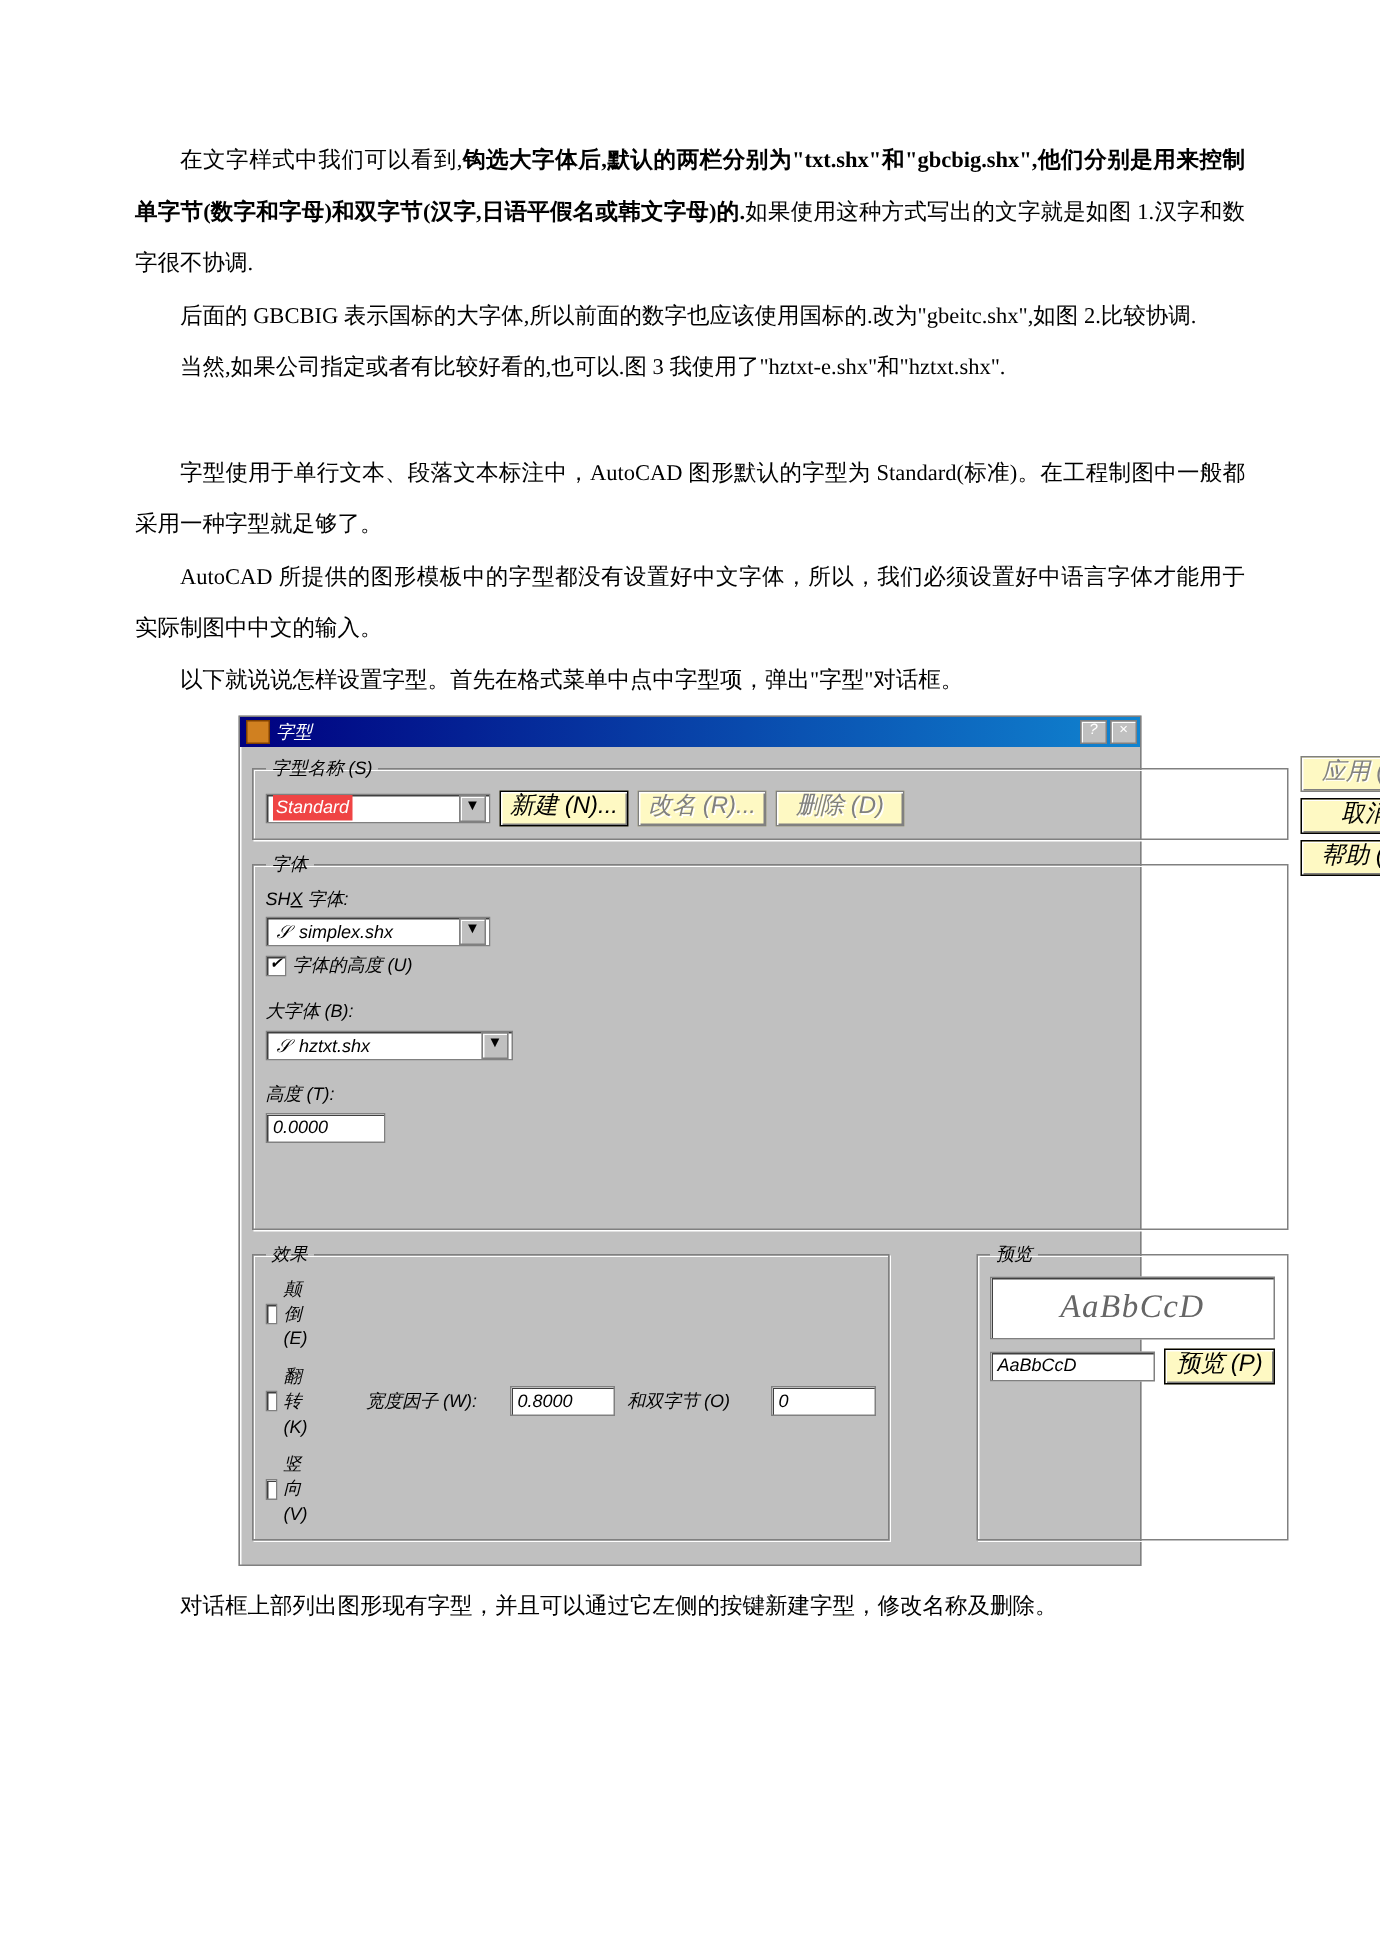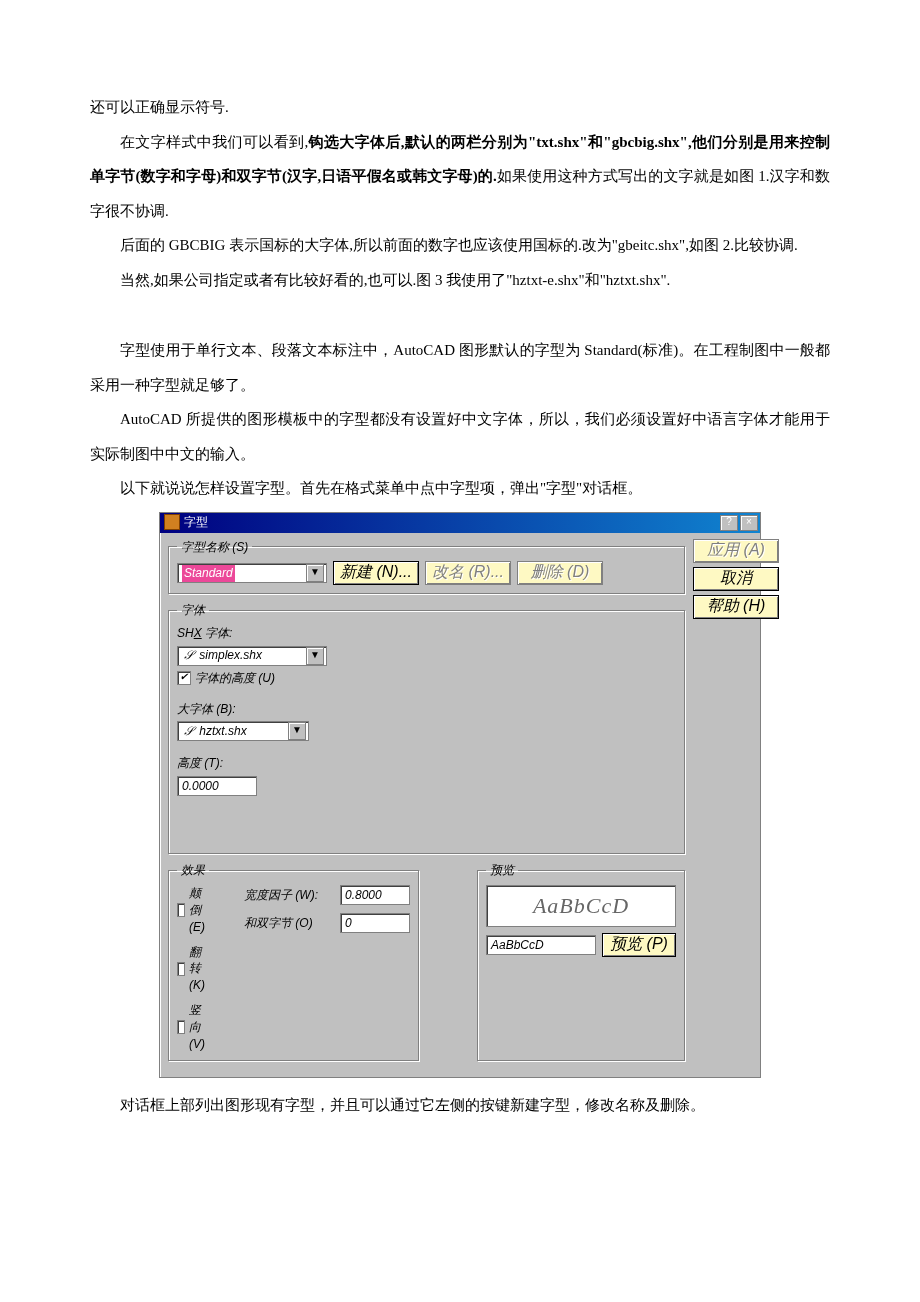--- a/index.html
+++ b/index.html
@@ -36,20 +36,21 @@
     line-height: 1.4;
   }
   .titlebar {
     display: flex;
     align-items: center;
     justify-content: space-between;
     background: linear-gradient(to right, #000080, #1084d0);
     color: #fff;
     height: 20px;
     padding: 0 2px 0 4px;
+    font-style: italic;
   }
   .tb-left { display: flex; align-items: center; gap: 4px; }
   .tb-icon {
     width: 14px; height: 14px;
     background: #d08020;
     border: 1px solid #804000;
   }
   .tb-buttons { display: flex; gap: 2px; }
   .sysbtn {
     width: 16px; height: 14px;
@@ -107,58 +108,57 @@
   }
   .combo { justify-content: space-between; }
   .combo .arrow {
     width: 16px; height: 16px;
     background: #c0c0c0;
     border: 1px solid #808080;
     box-shadow: 1px 1px 0 #fff inset;
     text-align: center; line-height: 14px;
     font-size: 10px;
   }
-  .combo.sel .val { background:#ec4899; color:#fff; padding:0 2px; }
+  .combo.sel .val { background:#ef4444; color:#fff; padding:0 2px; }
   .shxicon { display:inline-block; width:14px; text-align:center; }
 
   .checkbox {
     display: inline-flex; align-items: center; gap: 4px;
   }
   .cb-box {
     width: 12px; height: 12px; background:#fff;
     border:1px solid #808080; box-shadow:1px 1px 0 #404040 inset;
     text-align:center; font-size:10px; line-height:10px;
   }
   .lbl { color:#000; }
   .sublabel { color:#000; }
 
   .row3 { display:flex; gap:14px;flex-direction:column; }
   .col { display:flex; flex-direction:column; gap:4px; flex:1; }
 
   .bottom-row { display:flex; gap:10px; }
   .effects-col { display:flex; flex-direction:column; gap:8px; }
-  .factors { display:flex; flex-direction:column; gap:8px; flex:1; }
+  .factors { display:flex; gap:8px; flex:1; }
   .factors .row { justify-content:flex-start; }
 
   .preview-box {
     background:#fff; border:1px solid #808080;
     box-shadow:1px 1px 0 #404040 inset;
     height:40px; display:flex; align-items:center; justify-content:center;
     font-family: "Times New Roman", serif;
     font-size:22px; color:#666; letter-spacing:1px;
     margin-bottom:6px;
   }
   .underline-accel { text-decoration: underline; }
 </style>
 </head>
 <body>
 
 <div class="page">
 
-  <p class="no-indent">还可以正确显示符号.</p>
 
   <p>
     <span>在文字样式中我们可以看到,</span><span class="bold">钩选大字体后,默认的两栏分别为"txt.shx"和"gbcbig.shx",他们分别是用来控制单字节(数字和字母)和双字节(汉字,日语平假名或韩文字母)的.</span><span>如果使用这种方式写出的文字就是如图 1.汉字和数字很不协调.</span>
   </p>
 
   <p>后面的 GBCBIG 表示国标的大字体,所以前面的数字也应该使用国标的.改为"gbeitc.shx",如图 2.比较协调.</p>
   <p>当然,如果公司指定或者有比较好看的,也可以.图 3 我使用了"hztxt-e.shx"和"hztxt.shx".</p>
 
   <p style="margin-top:36px;">字型使用于单行文本、段落文本标注中，AutoCAD 图形默认的字型为 Standard(标准)。在工程制图中一般都采用一种字型就足够了。</p>
   <p>AutoCAD 所提供的图形模板中的字型都没有设置好中文字体，所以，我们必须设置好中语言字体才能用于实际制图中中文的输入。</p>
@@ -203,21 +203,21 @@
                 <span><span class="shxicon">𝒮</span> <span>simplex.shx</span></span>
                 <span class="arrow">▼</span>
               </div>
               <label class="checkbox">
                 <span class="cb-box">✔</span>
                 <span class="lbl">字体的高度 (U)</span>
               </label>
             </div>
             <div class="col">
               <span class="sublabel">大字体 (B):</span>
-              <div class="combo" style="width:132px;justify-content:space-between;">
+              <div class="combo" style="width:165px;justify-content:space-between;">
                 <span><span class="shxicon">𝒮</span> <span>hztxt.shx</span></span>
                 <span class="arrow">▼</span>
               </div>
             </div>
             <div class="col" style="flex:0 0 90px;">
               <span class="sublabel">高度 (T):</span>
               <div class="textbox" style="width:80px;">
                 <span>0.0000</span>
               </div>
             </div>

